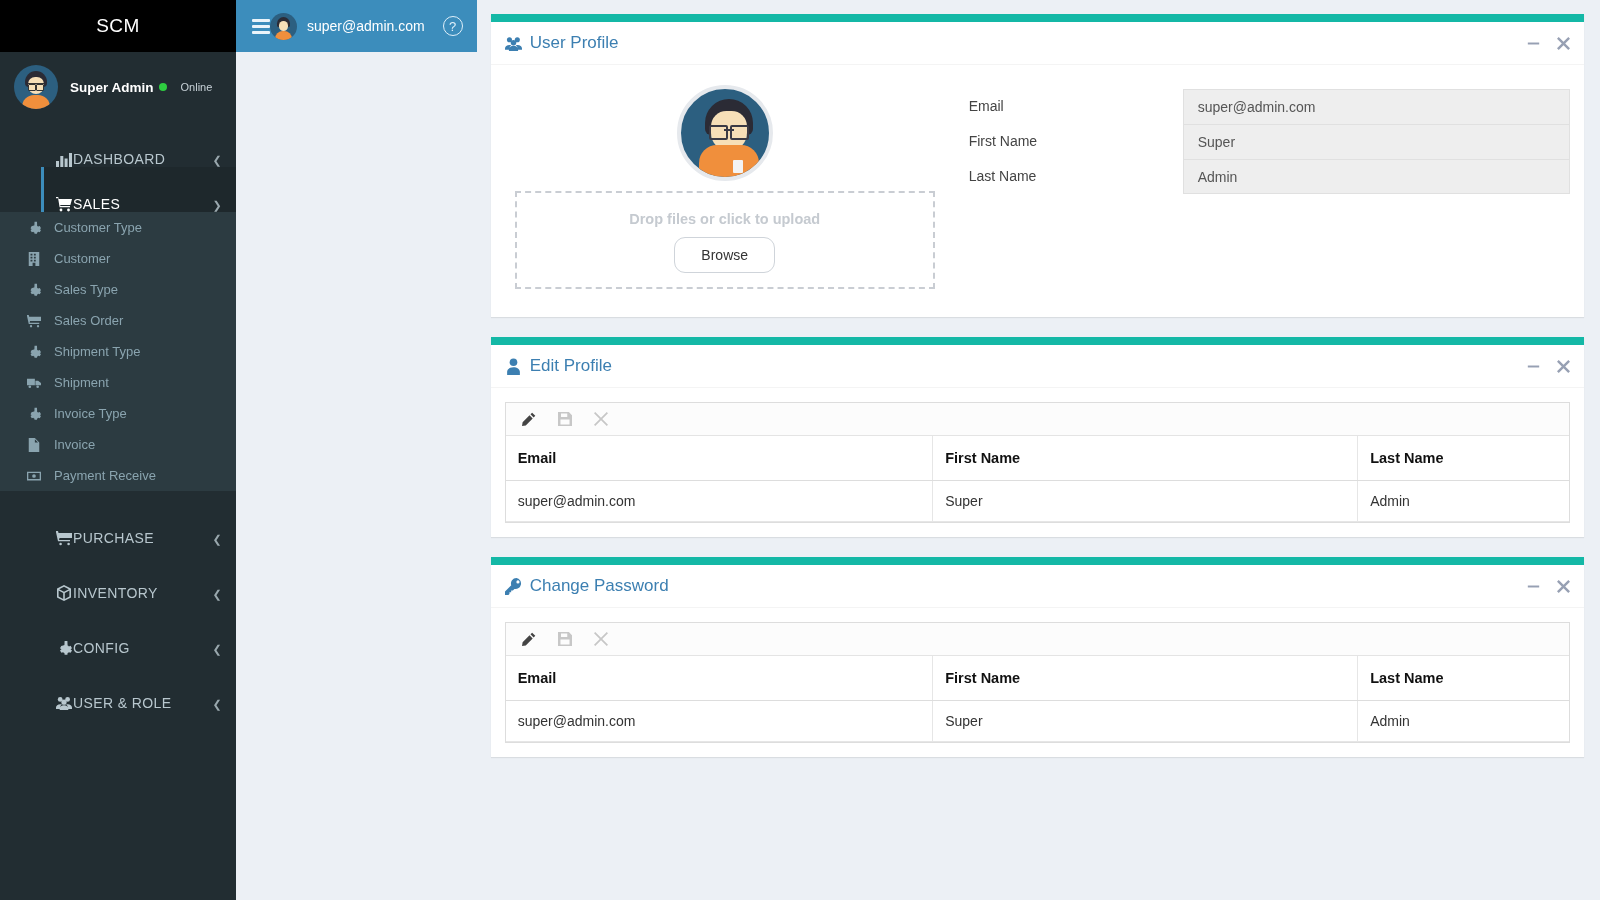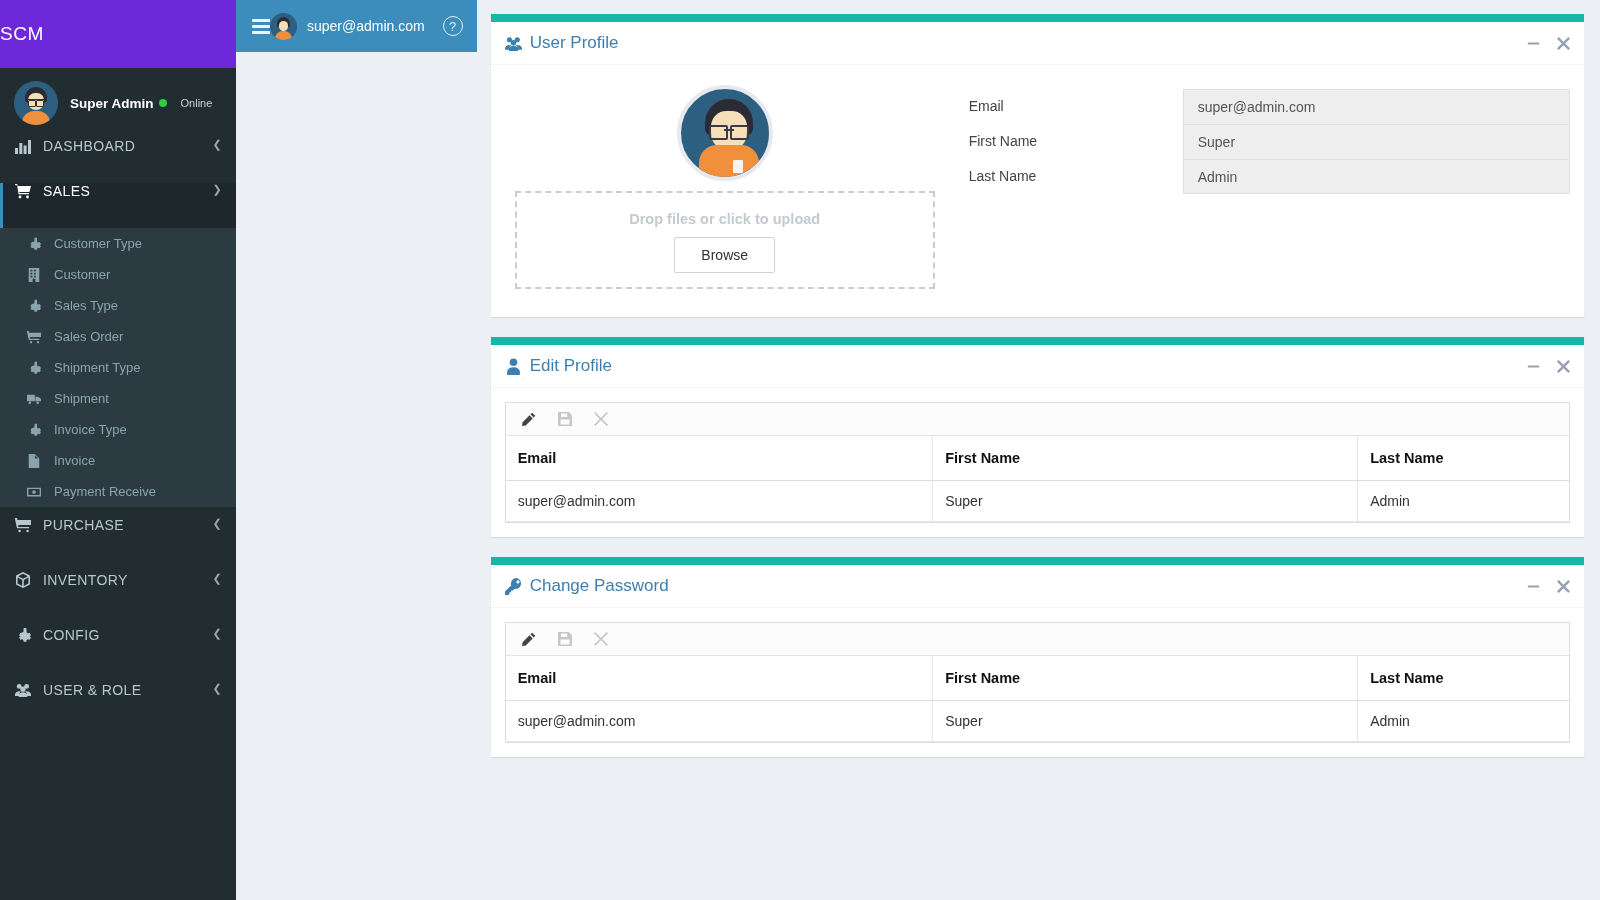--- a/index.html
+++ b/index.html
@@ -11,22 +11,22 @@
   }
   .app { display: flex; width: 1600px; height: 900px; }
 
   
   .sidebar {
     width: 236px; min-width: 236px; height: 900px;
     background: #222d32;
     display: flex; flex-direction: column;
   }
   .brand {
-    height: 68px; background: #6d28d9;
-    display: flex; align-items: center; 
+    height: 52px; background: #000000;
+    display: flex; align-items: center; justify-content: center;
     color: #fff; font-size: 19px; letter-spacing: .5px;
   }
   .user-panel {
     display: flex; align-items: center;
     padding: 14px 12px 14px 14px; gap: 12px;
     height: 70px;
   }
   .avatar-sm {
     width: 44px; height: 44px; border-radius: 50%;
     background: #2c5f80; position: relative; overflow: hidden; flex: none;
@@ -37,23 +37,23 @@
   .avatar-sm .glasses:before,.avatar-sm .glasses:after{content:"";position:absolute;top:0;width:6px;height:5px;border:1.2px solid #333;border-radius:1px;}
   .avatar-sm .glasses:before{left:0;} .avatar-sm .glasses:after{right:0;}
   .avatar-sm .body { position:absolute; left:8px; bottom:0; width:28px; height:14px; background:#f08f3c; border-radius:12px 12px 0 0;}
   .user-info { display:flex; flex-direction:row; gap:5px; }
   .user-name { color:#fff; font-size:13.5px; font-weight:bold; }
   .user-status { color:#c8d2d8; font-size:11px; display:flex; align-items:center; gap:14px; }
   .dot-online { width:8px; height:8px; border-radius:50%; background:#2ecc40; display:inline-block; }
 
   .nav { display:flex; flex-direction:column; }
   .nav-top {
-    display:flex; align-items:flex-start; gap:11px;
+    display:flex; align-items:flex-end; gap:0;
     height:45px; padding:0 14px; color:#b8c7ce; font-size:14px;
-    letter-spacing:.4px; cursor:pointer; position:relative;
+    letter-spacing:.4px; cursor:pointer; position:relative;margin-left:41px;
   }
   .nav-top.active { background:#1e282c; color:#fff; border-left:3px solid #3c8dbc; padding-left:11px; }
   .nav-top .ico { width:18px; text-align:center; display:inline-flex; justify-content:center; align-items:center; }
   .nav-top .lbl { flex:1; }
   .nav-top .chev { font-size:11px; color:#9aa8ae; }
   .submenu { background:#2c3b41; display:flex; flex-direction:column; }
   .sub-item {
     display:flex; align-items:center; gap:12px;
     height:31px; padding:0 14px 0 26px;
     color:#8aa4af; font-size:13px; cursor:pointer;
@@ -114,21 +114,21 @@
   .avatar-lg .bridge{position:absolute;left:15px;top:4px;width:10px;height:2px;background:#3a3a45;}
   .avatar-lg .body{position:absolute;left:18px;bottom:0;width:60px;height:32px;background:#f08f3c;border-radius:18px 18px 0 0;}
   .avatar-lg .badge{position:absolute;right:26px;bottom:4px;width:10px;height:13px;background:#f3f3f3;border-radius:1px;}
   .dropzone {
     border:2px dashed #c9cdd3; padding:18px 10px 14px;
     display:flex; flex-direction:column; align-items:center; gap:10px;
     cursor:pointer;
   }
   .dz-text { color:#c5cad0; font-size:14.5px; font-weight:bold; }
   .dz-browse {
-    background:#fff; border:1px solid #cfd4da; border-radius:2px;
+    background:#fff; border:1px solid #cfd4da; border-radius:11px;
     padding:9px 26px; font-size:14px; color:#333; cursor:pointer;
   }
   .profile-fields { flex:1; display:flex; gap:0; padding-top:4px; }
   .field-labels { width:214px; display:flex; flex-direction:column; }
   .field-label { height:35px; line-height:35px; font-size:14px; color:#444; }
   .field-inputs { flex:1; display:flex; flex-direction:column; max-width:606px; }
   .field-input {
     height:35px; background:#eeeeee; border:1px solid #e0e0e0;
     border-bottom:none; padding:0 14px; display:flex; align-items:center;
     font-size:14px; color:#555;

